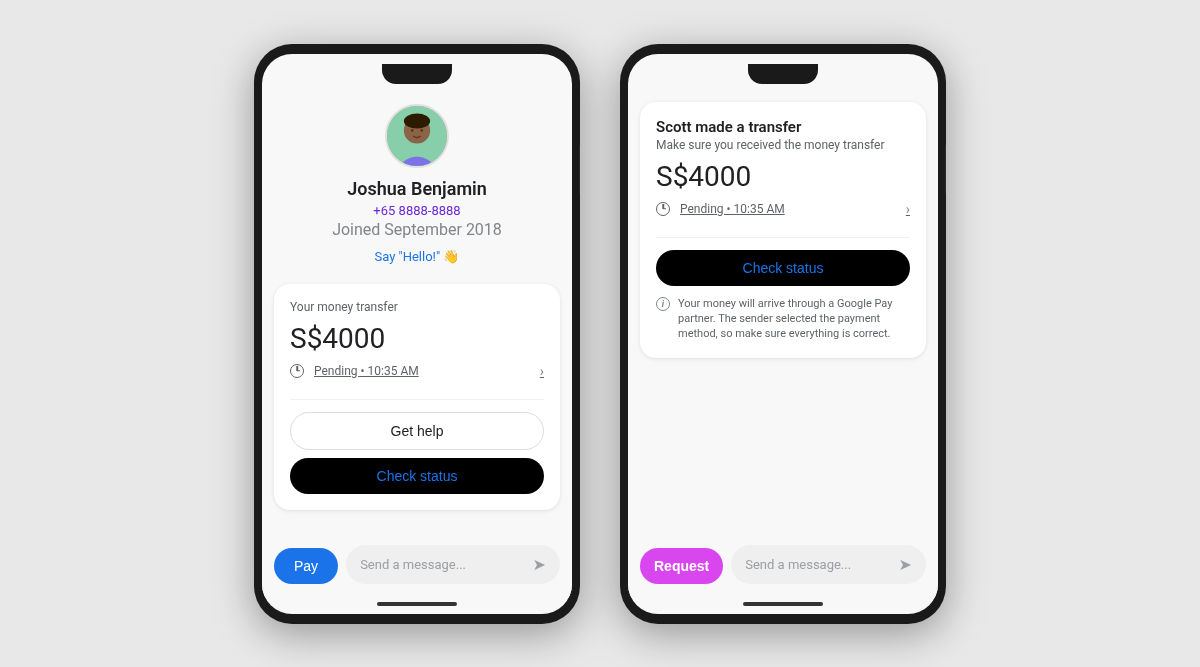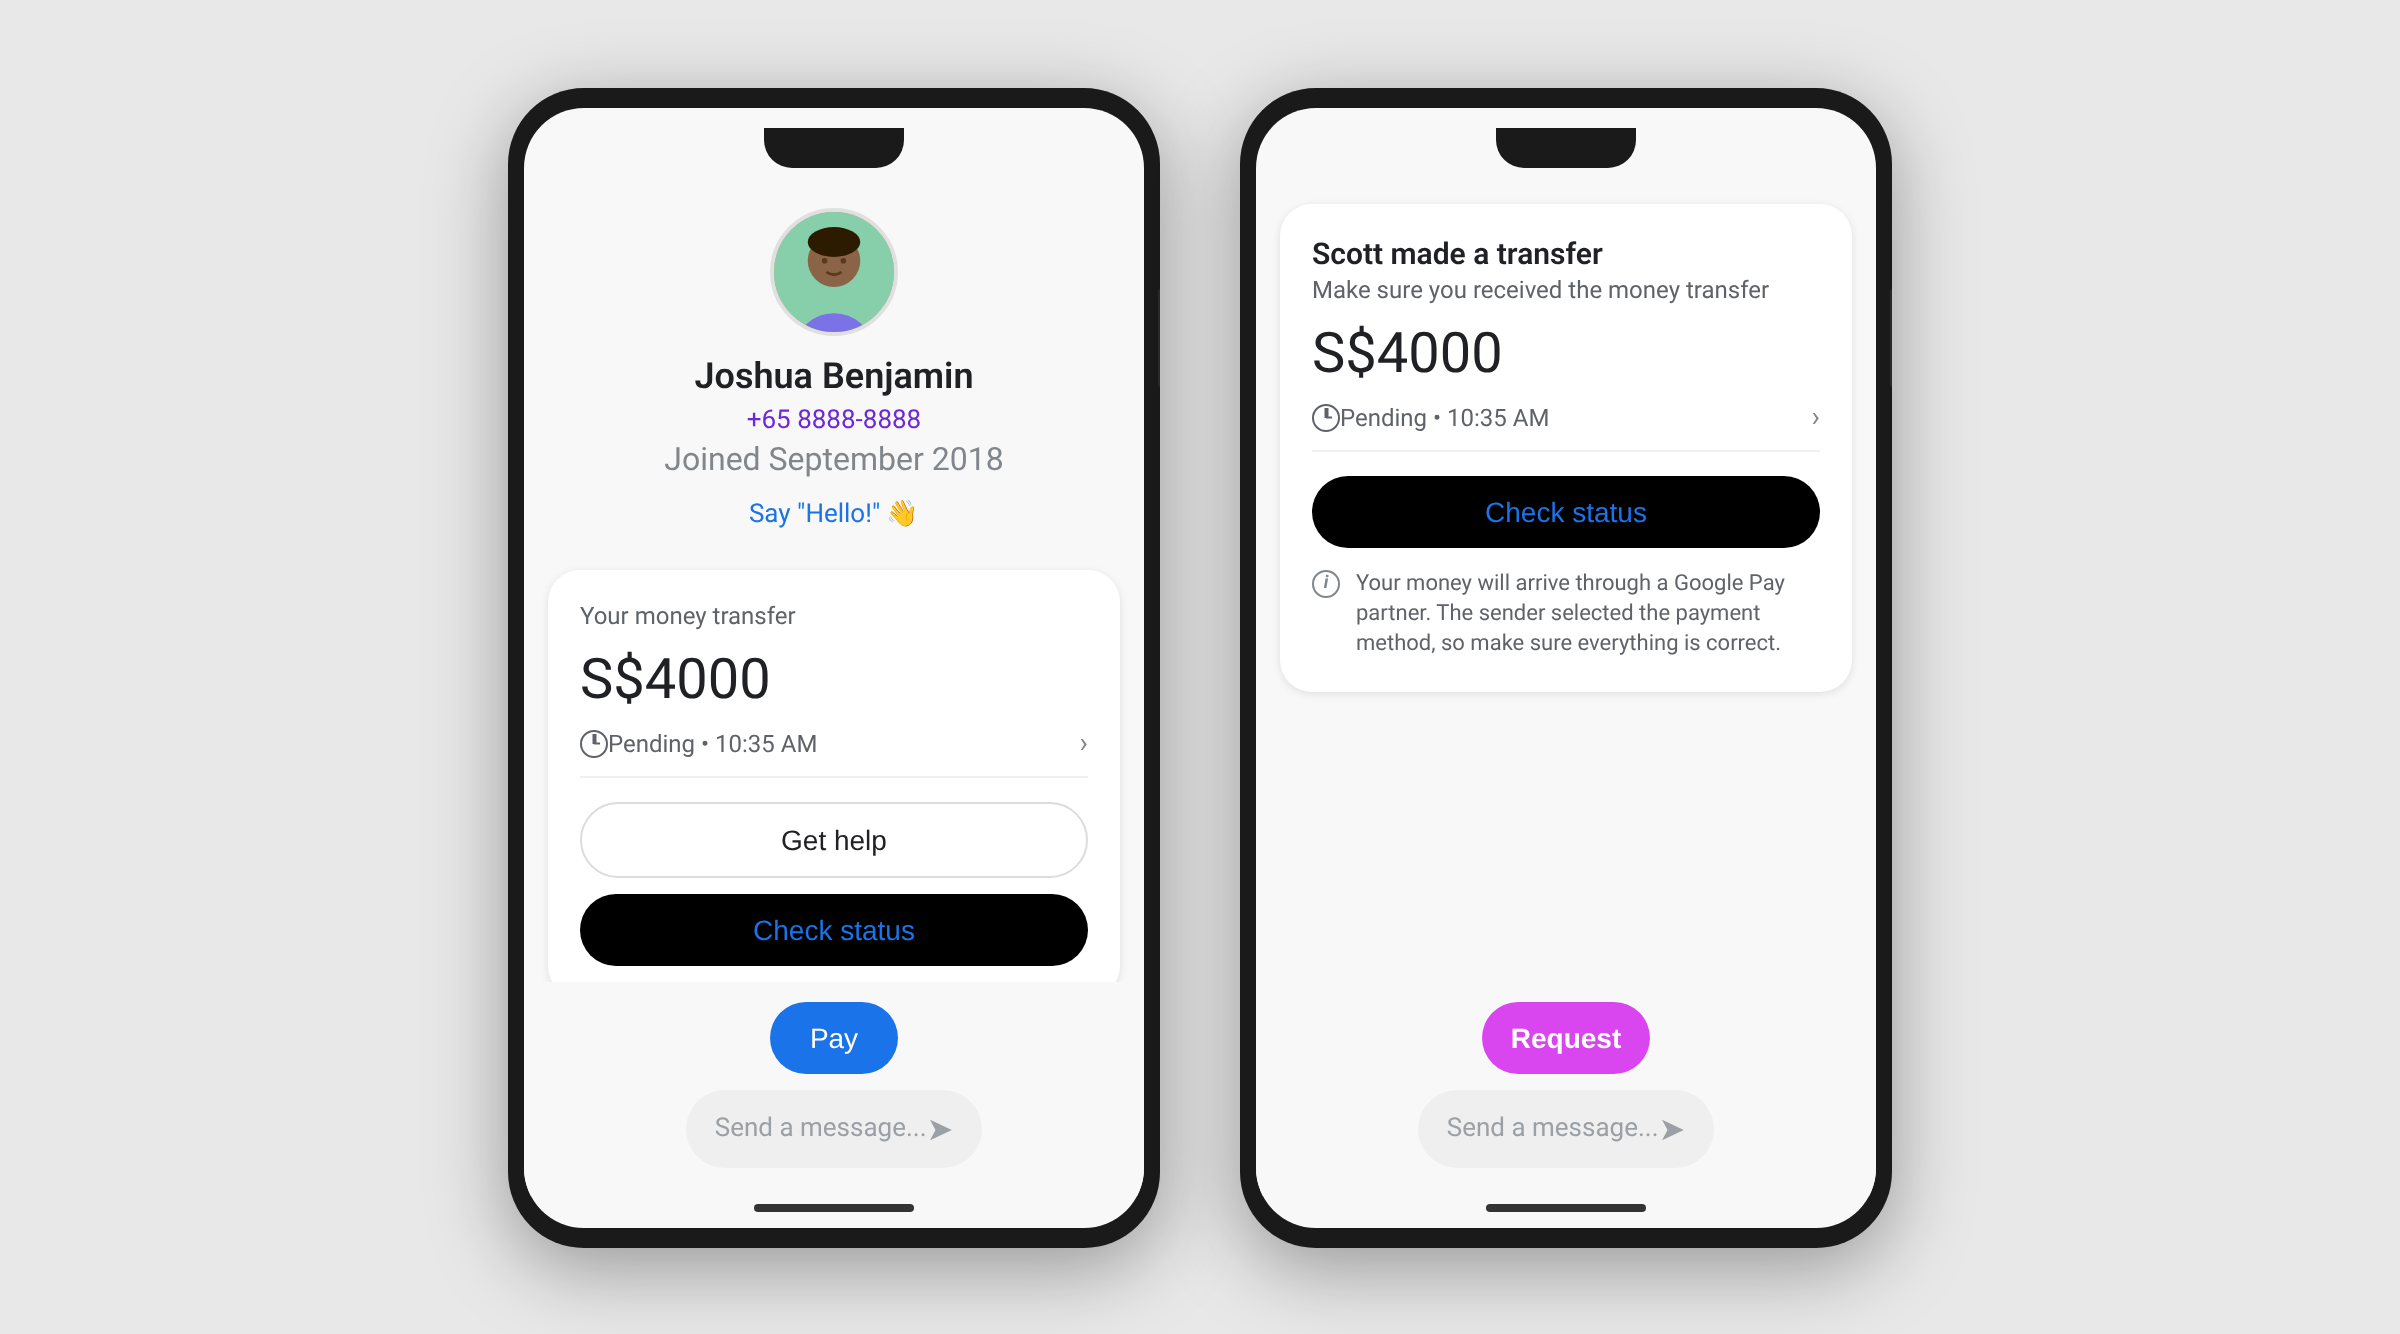--- a/index.html
+++ b/index.html
@@ -150,26 +150,27 @@
     .card-amount {
       font-size: 28px;
       font-weight: 400;
       color: #202124;
       margin-bottom: 8px;
     }
 
     .card-status {
       display: flex;
       align-items: center;
-      gap: 0;
+      gap: 10px;
       font-size: 12px;
       color: #5f6368;
       margin-bottom: 12px;
-      padding-bottom: 8px;
+      padding-bottom: 20px;
       border-bottom: 1px solid #f0f0f0;
+      text-decoration: underline;
     }
 
     .clock-icon {
       width: 14px;
       height: 14px;
       border: 1.5px solid #5f6368;
       border-radius: 50%;
       display: inline-flex;
       align-items: center;
       justify-content: center;
@@ -231,25 +232,24 @@
       font-size: 14px;
       font-weight: 500;
       color: #1a73e8;
       text-align: center;
       cursor: pointer;
     }
 
     
     .bottom-bar {
       display: flex;
-      align-items: center;
+      align-items: flex-end;
       gap: 8px;
       padding: 10px 12px 14px;
       background: #f8f8f8;
-      flex-direction: column;
     }
 
     .btn-pay {
       background: #1a73e8;
       color: white;
       border: none;
       border-radius: 24px;
       padding: 10px 20px;
       font-size: 14px;
       font-weight: 500;

